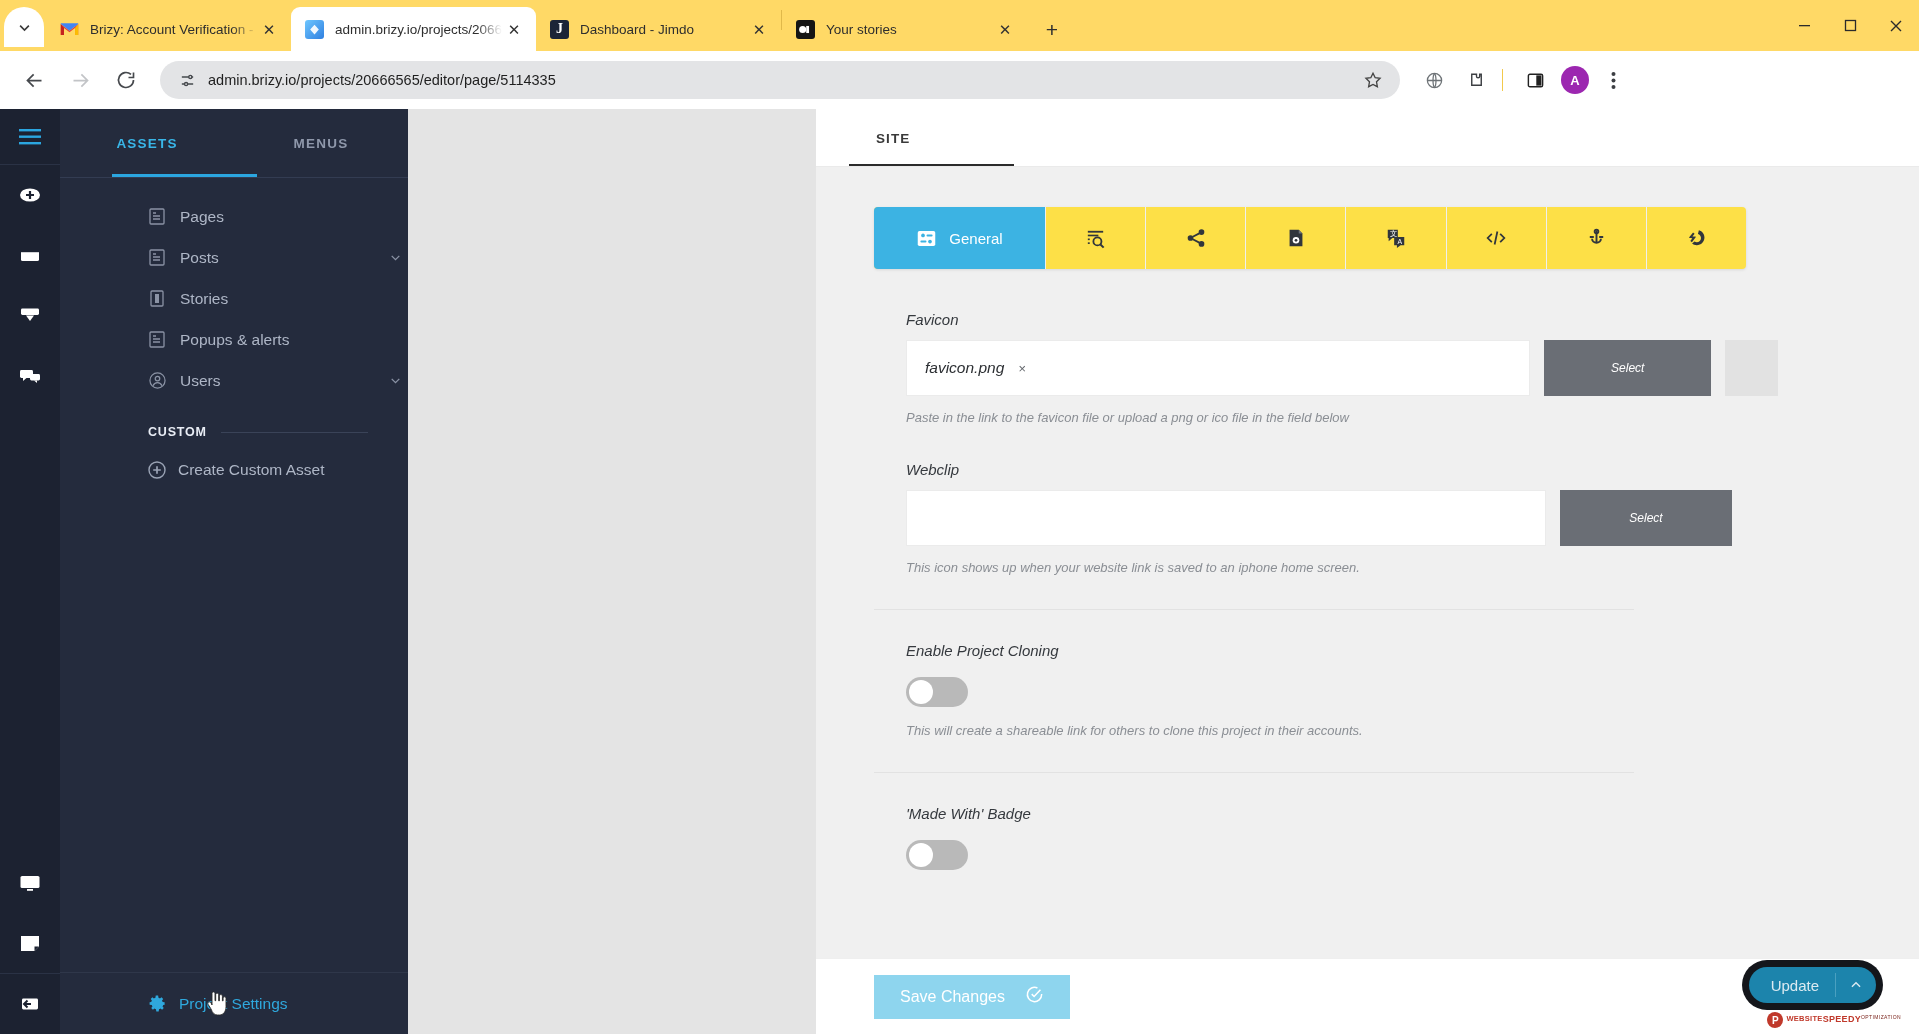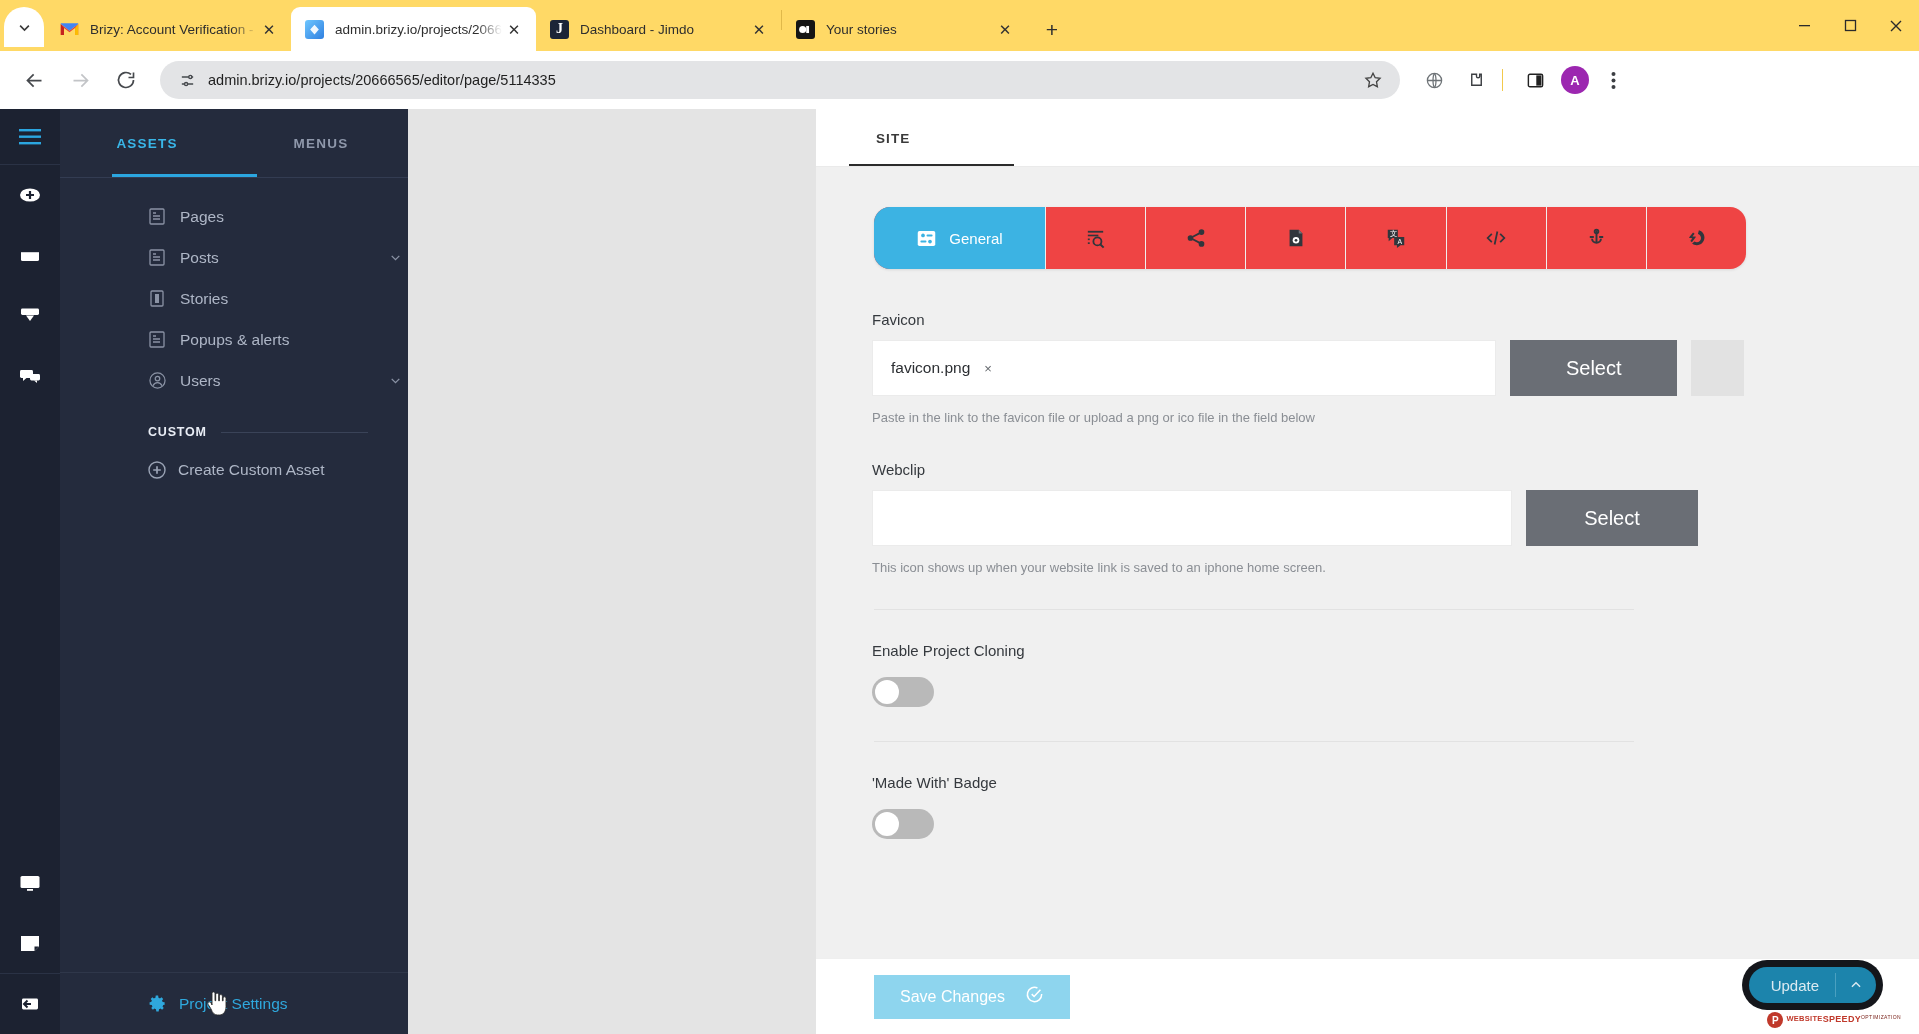--- a/index.html
+++ b/index.html
@@ -220,46 +220,46 @@
   .modal-tab-underline { position:absolute; left:33px; bottom:0; width:165px; height:3px; background:#2b2b2b;}
   .modal-head-rule { position:absolute; left:0; right:0; bottom:0; height:1px; background:#eaeaea;}
 
   .modal-scrollarea {
     flex:1 1 auto; position:relative; background:#f0f0f0; overflow:hidden;
   }
   .modal-inner { padding: 40px 0 0 0; height:100%; position:relative;}
 
   .seg-tabs {
     margin-left: 58px; width: 872px; height:62px;
-    background:#ef4444; border-radius:16px; display:flex;
+    background:#fde047; border-radius:4px; display:flex;
     box-shadow: 0 1px 3px rgba(0,0,0,0.10);
     overflow:hidden;
   }
   .seg {
     flex:1 1 0; display:flex; align-items:center; justify-content:center;
     gap:12px; color:#31363c; border-right:1px solid #efefef;
   }
   .seg:last-child { border-right:none; }
   .seg.active { background:#3cb3e3; color:#ffffff; flex: 0 0 172px;}
   .seg-label { font-size:15px; }
 
-  .field-block { margin-left:56px; width:872px; }
+  .field-block { margin-left:90px; width:872px;font-style:italic; }
   .field-label { font-size:15px; color:#35393e; margin-bottom:12px;}
   .field-row { display:flex; align-items:stretch; gap:0;}
   .field-input {
     width: 640px; height:56px; background:#ffffff;
     border:1px solid #ebebeb; display:flex; align-items:center; padding: 0 18px;
     gap:14px;
   }
   .field-value { font-size:15.5px; color:#2c2f33; }
   .field-clear { font-size:13px; color:#63676c; }
   .select-btn {
     width: 172px; height:56px; background:#6a6e75; color:#ffffff;
     display:flex; align-items:center; justify-content:center;
-    font-size:20px; margin-left:14px;
+    font-size:12px; margin-left:14px;
   }
   .thumb-box { width:54px; height:56px; background:#e2e2e2; margin-left:14px;}
   .field-help { font-size:13px; color:#8a8e94; margin-top:14px;}
 
   .divider-line { margin-left:58px; width:760px; height:1px; background:#e2e2e2;}
 
   .toggle {
     width:62px; height:30px; border-radius:15px; background:#b9b9b9;
     display:flex; align-items:center; padding:3px; position:relative;
   }
@@ -708,20 +708,21 @@
             <div class="field-help">This icon shows up when your website link is saved to an iphone home screen.</div>
           </div>
 
           <div class="divider-line" style="margin-top:34px;"></div>
 
           <div class="field-block" style="margin-top:32px;">
             <div class="field-label">Enable Project Cloning</div>
             <div class="toggle" style="margin-top:18px;">
               <span class="toggle-knob"></span>
             </div>
+            <div class="field-help" style="margin-top:16px;">This will create a shareable link for others to clone this project in their accounts.</div>
           </div>
 
           <div class="divider-line" style="margin-top:34px;"></div>
 
           <div class="field-block" style="margin-top:32px;">
             <div class="field-label">'Made With' Badge</div>
             <div class="toggle" style="margin-top:18px;">
               <span class="toggle-knob"></span>
             </div>
           </div>

